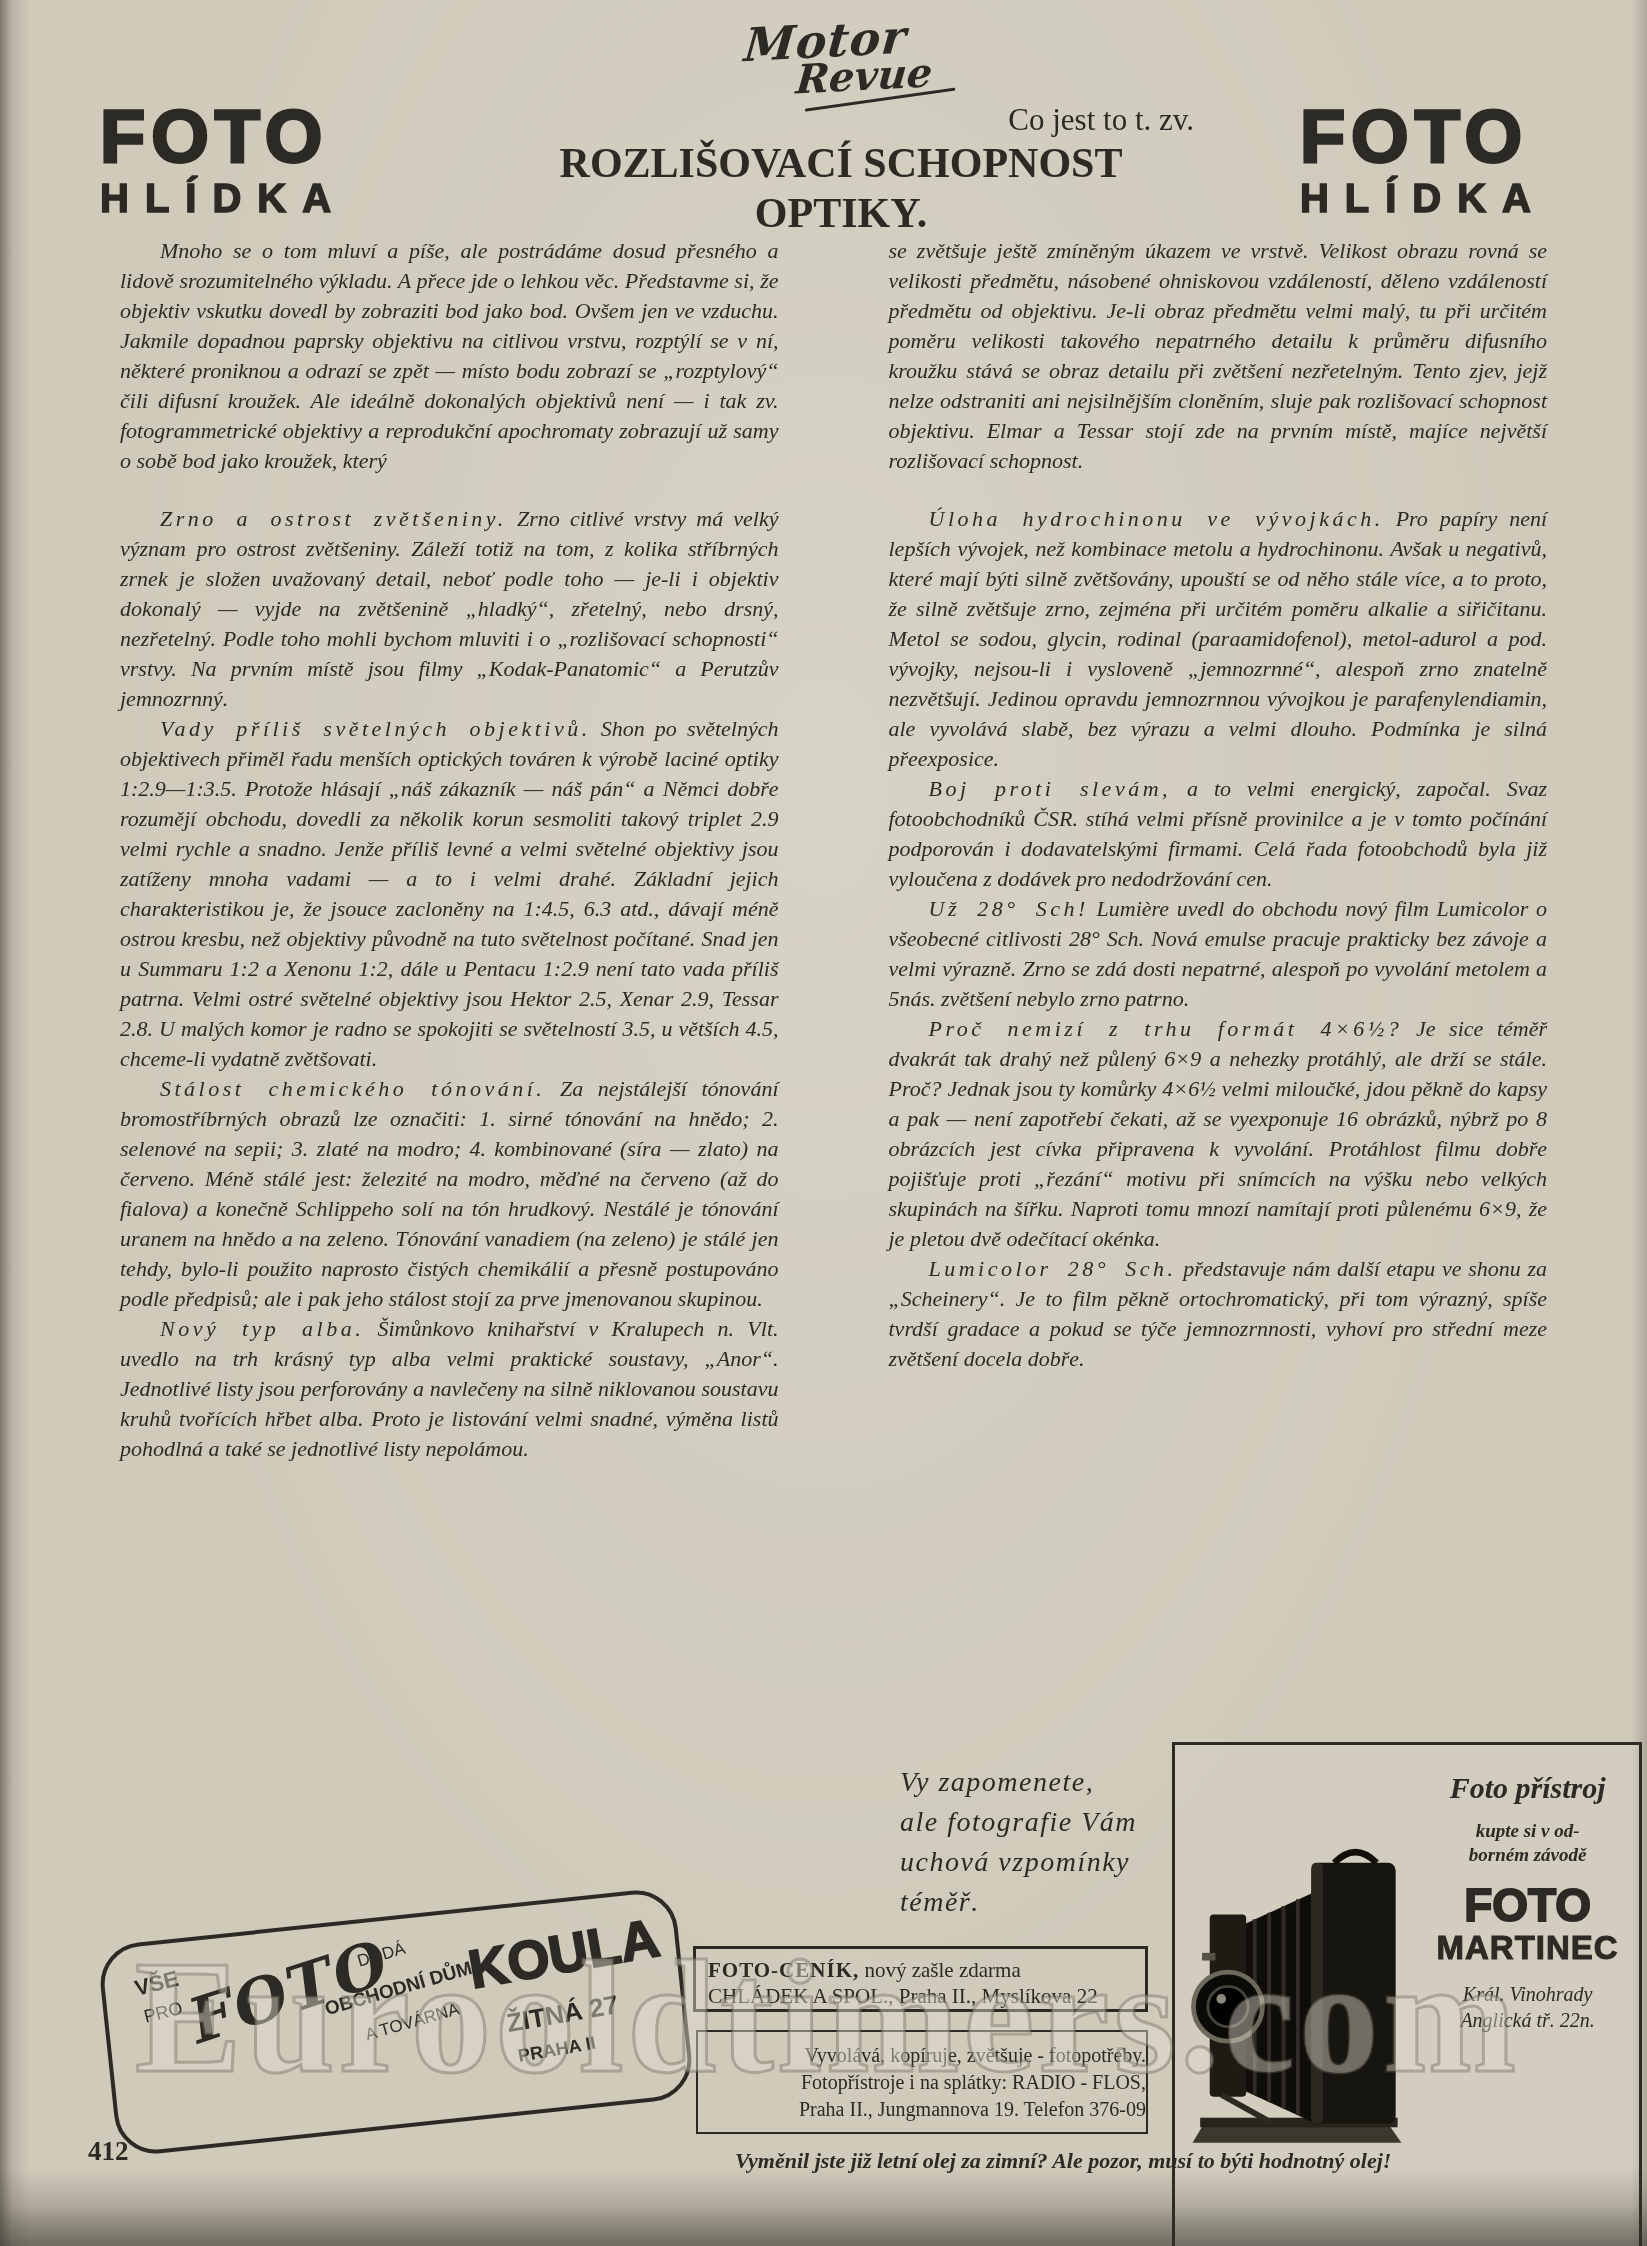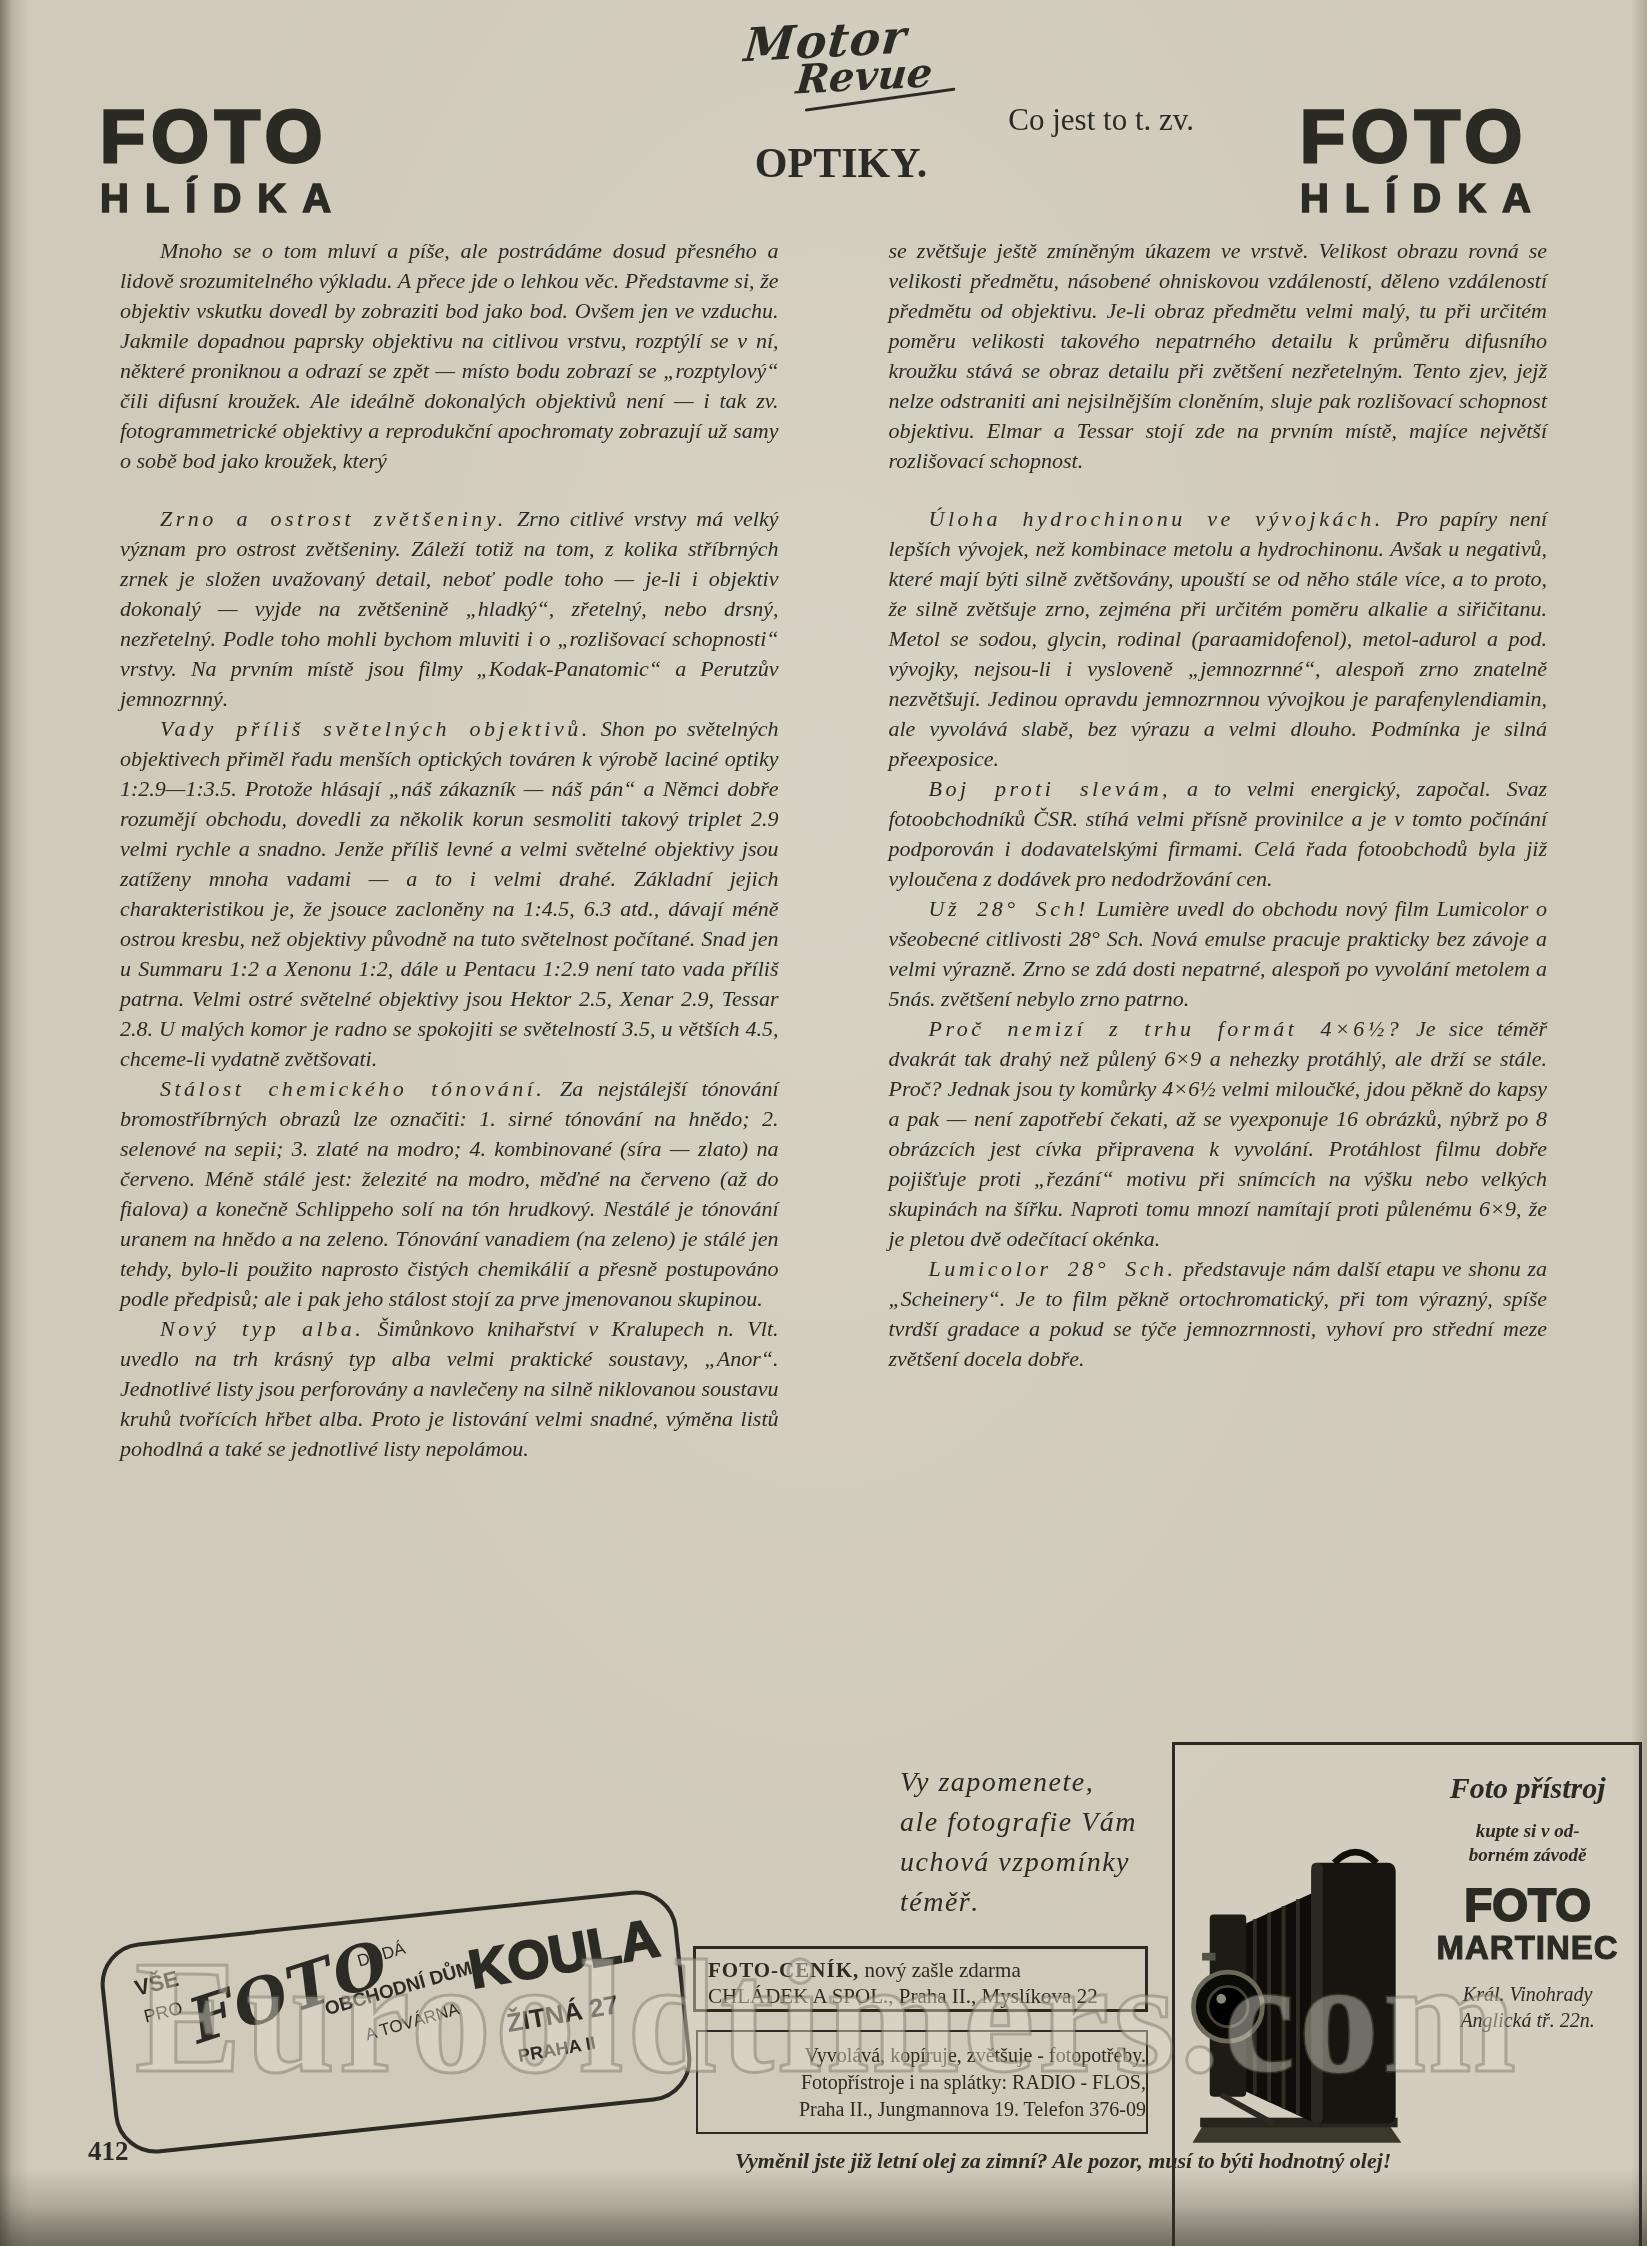--- a/index.html
+++ b/index.html
@@ -85,20 +85,21 @@
     <span class="mast-hlidka">HLÍDKA</span>
   </div>
 
   <div class="masthead right">
     <span class="mast-foto">FOTO</span>
     <span class="mast-hlidka">HLÍDKA</span>
   </div>
 
   <div class="article-head">
     <div class="kicker">Co jest to t. zv.</div>
+    <div class="title-line">ROZLIŠOVACÍ SCHOPNOST</div>
     <div class="title-line">OPTIKY.</div>
   </div>
 
   <div class="content">
     <div class="row intro-row">
       <div class="col">
         <p class="para">Mnoho se o tom mluví a píše, ale postrádáme dosud přesného a lidově srozumitelného výkladu. A přece jde o lehkou věc. Představme si, že objektiv vskutku dovedl by zobraziti bod jako bod. Ovšem jen ve vzduchu. Jakmile dopadnou paprsky objektivu na citlivou vrstvu, rozptýlí se v ní, některé proniknou a odrazí se zpět — místo bodu zobrazí se „rozptylový“ čili difusní kroužek. Ale ideálně dokonalých objektivů není — i tak zv. fotogrammetrické objektivy a reprodukční apochromaty zobrazují už samy o sobě bod jako kroužek, který</p>
       </div>
       <div class="col">
         <p class="para noindent">se zvětšuje ještě zmíněným úkazem ve vrstvě. Velikost obrazu rovná se velikosti předmětu, násobené ohniskovou vzdáleností, děleno vzdáleností předmětu od objektivu. Je-li obraz předmětu velmi malý, tu při určitém poměru velikosti takového nepatrného detailu k průměru difusního kroužku stává se obraz detailu při zvětšení nezřetelným. Tento zjev, jejž nelze odstraniti ani nejsilnějším cloněním, sluje pak rozlišovací schopnost objektivu. Elmar a Tessar stojí zde na prvním místě, majíce největší rozlišovací schopnost.</p>

